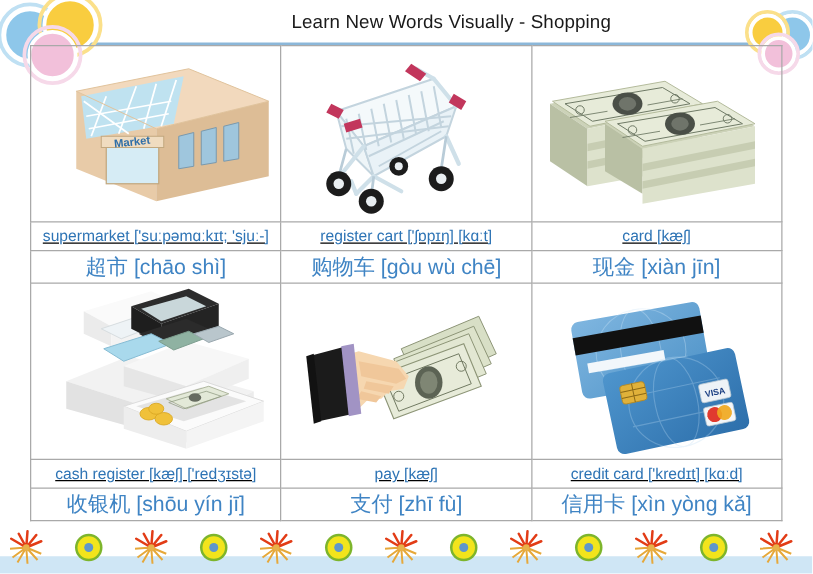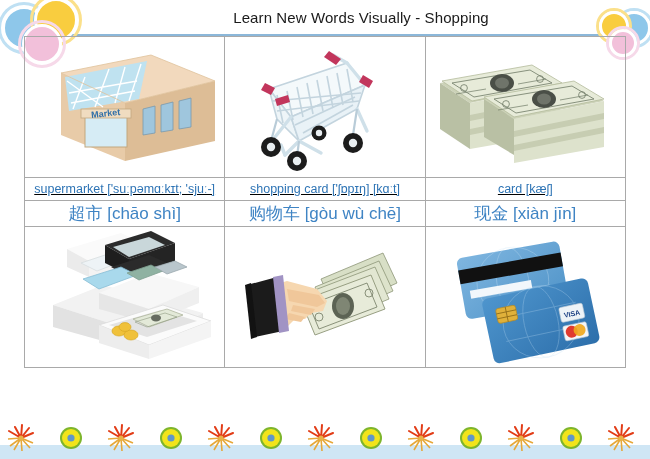--- a/index.html
+++ b/index.html
@@ -199,21 +199,21 @@
           </svg>
         </div>
       </td>
     </tr>
 
     <tr>
       <td class="word-cell">
         <div class="word">supermarket ['suːpəmɑːkɪt; 'sjuː-]</div>
       </td>
       <td class="word-cell">
-        <div class="word">shopping card ['ʃɒpɪŋ] [kɑːt]</div>
+        <div class="word">register cart ['ʃɒpɪŋ] [kɑːt]</div>
       </td>
       <td class="word-cell">
         <div class="word">card [kæʃ]</div>
       </td>
     </tr>
 
     <tr>
       <td class="pinyin-cell">
         <div class="pinyin">超市 [chāo shì]</div>
       </td>
@@ -328,21 +328,43 @@
               <text x="148" y="97" font-size="7" font-weight="bold" fill="#1a3e82" text-anchor="middle" font-family="Liberation Sans, sans-serif">VISA</text>
               <rect x="136" y="105" width="24" height="15" rx="2" fill="#f4f6f8" stroke="#b9c8d4" stroke-width="0.6"></rect>
               <circle cx="144" cy="112" r="6" fill="#e03a2f"></circle>
               <circle cx="152" cy="112" r="6" fill="#f0a81e" opacity="0.92"></circle>
             </g>
           </svg>
         </div>
       </td>
     </tr>
 
-
+    <tr>
+      <td class="word-cell">
+        <div class="word">cash register [kæʃ] ['redʒɪstə]</div>
+      </td>
+      <td class="word-cell">
+        <div class="word">pay [kæʃ]</div>
+      </td>
+      <td class="word-cell">
+        <div class="word">credit card ['kredɪt] [kɑːd]</div>
+      </td>
+    </tr>
+
+    <tr>
+      <td class="pinyin-cell">
+        <div class="pinyin">收银机 [shōu yín jī]</div>
+      </td>
+      <td class="pinyin-cell">
+        <div class="pinyin">支付 [zhī fù]</div>
+      </td>
+      <td class="pinyin-cell">
+        <div class="pinyin">信用卡 [xìn yòng kǎ]</div>
+      </td>
+    </tr>
   </tbody>
     </table>
 
   <div class="footer-band">
     <div class="band-blue"></div>
     <div id="flower-row">
         <div class="flower" style="left: 6px;">
           <svg viewBox="0 0 30 28" width="30" height="28">
             <g stroke="#e6a83a" stroke-width="1.6" fill="none">
               <path d="M15,14 L4,22 M15,14 L8,26 M15,14 L16,27 M15,14 L24,24 M15,14 L27,19 M15,14 L2,15"></path>

